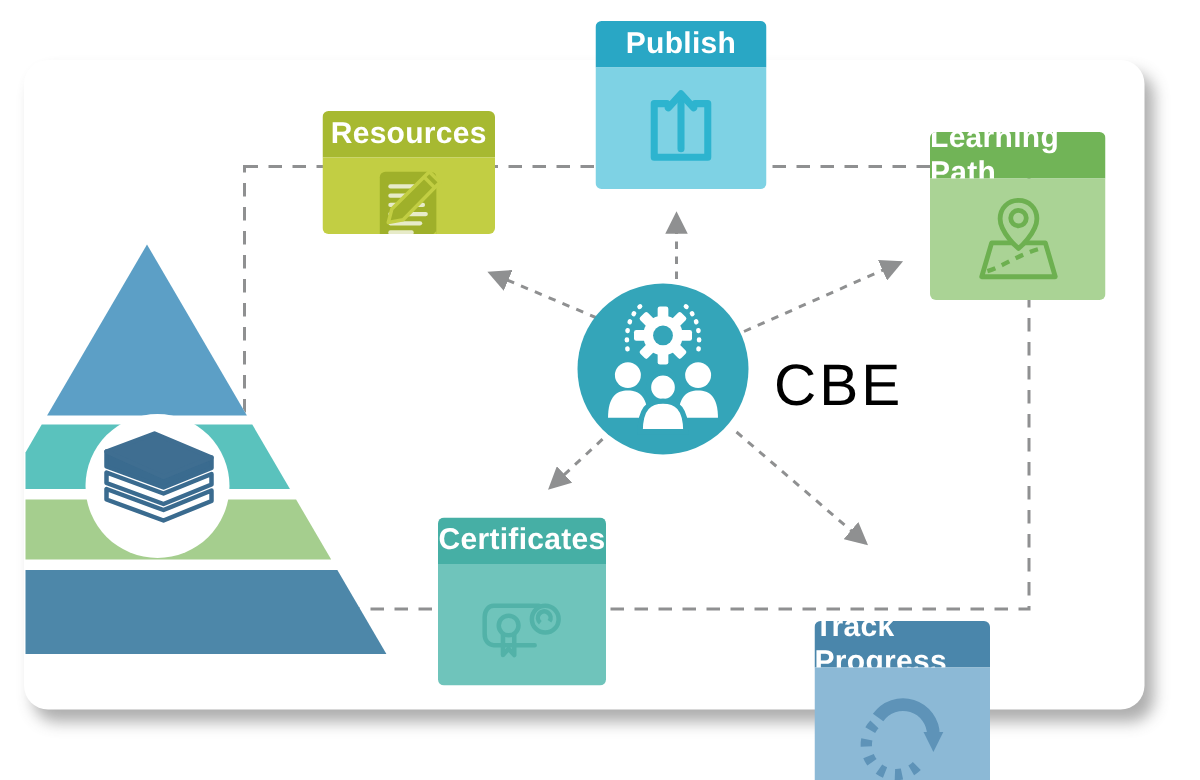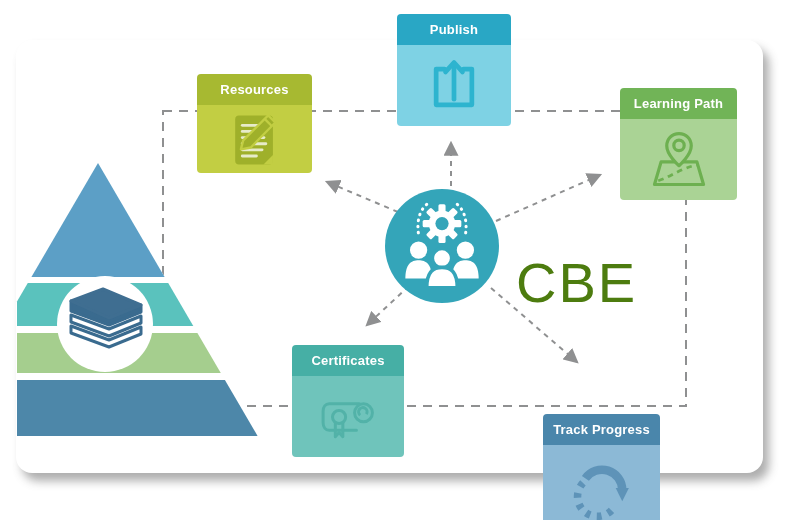--- a/index.html
+++ b/index.html
@@ -14,33 +14,33 @@
     box-shadow:6px 8px 10px rgba(75,75,75,.45);
     z-index:1;
   }
   .bg-svg{position:absolute;left:0;top:0;z-index:2;}
   .node{
     position:absolute;z-index:3;border-radius:4px;overflow:hidden;
     display:flex;flex-direction:column;
   }
   .node-header{
     height:31px;flex:0 0 31px;display:flex;align-items:center;justify-content:center;
-    background:var(--hd);color:#ffffff;font-size:13px;font-weight:700;letter-spacing:.2px;
+    background:var(--hd);color:#ffffff;font-size:20px;font-weight:700;letter-spacing:.2px;
   }
   .node-body{
     flex:1;display:flex;align-items:center;justify-content:center;
     background:var(--bd);color:var(--ic);
   }
   .hub{
     position:absolute;left:385px;top:189px;width:114px;height:114px;border-radius:50%;
     background:var(--hub);z-index:3;display:flex;align-items:center;justify-content:center;
   }
   .hub-label{
-    position:absolute;left:516px;top:250px;z-index:3;
-    font-size:56px;font-weight:300;color:#4d7c0f;letter-spacing:2px;
+    position:absolute;left:516px;top:236px;z-index:3;
+    font-size:39px;font-weight:300;color:#000000;letter-spacing:2px;
   }
 </style>
 </head>
 <body>
 
 <div class="card"></div>
 
 <svg class="bg-svg" width="800" height="520" viewBox="0 0 800 520">
   <defs>
     <marker id="ah" viewBox="0 0 10 10" refX="8.5" refY="5" markerWidth="7.5" markerHeight="7.5" orient="auto-start-reverse">
@@ -78,21 +78,21 @@
   <div class="node-header">Publish</div>
   <div class="node-body">
     <svg width="62" height="62" viewBox="0 0 66 66">
       <path d="M23 15 H14 V53 H52 V15 H43" fill="none" stroke="currentColor" stroke-width="5" stroke-linejoin="round" stroke-linecap="round"></path>
       <line x1="33" y1="47" x2="33" y2="9" stroke="currentColor" stroke-width="5" stroke-linecap="round"></line>
       <path d="M24 18 L33 8 L42 18" fill="none" stroke="currentColor" stroke-width="5" stroke-linejoin="round" stroke-linecap="round"></path>
     </svg>
   </div>
 </div>
 
-<div class="node" style="left: 197px; top: 74px; width: 115px; height: 99px; --hd: #a7b931; --bd: #c2ce43; --ic: #9fb02a;">
+<div class="node" style="left: 215px; top: 74px; width: 115px; height: 82px; --hd: #a7b931; --bd: #c2ce43; --ic: #9fb02a;">
   <div class="node-header">Resources</div>
   <div class="node-body">
     <svg width="66" height="66" viewBox="0 0 70 70">
       <rect x="14" y="10" width="40" height="52" rx="4" fill="currentColor"></rect>
       <g fill="rgba(255,255,255,0.75)">
         <rect x="20" y="19" width="22" height="3" rx="1.5"></rect>
         <rect x="20" y="25.5" width="26" height="3" rx="1.5"></rect>
         <rect x="20" y="32" width="26" height="3" rx="1.5"></rect>
         <rect x="20" y="38.5" width="28" height="3" rx="1.5"></rect>
         <rect x="20" y="45" width="24" height="3" rx="1.5"></rect>

